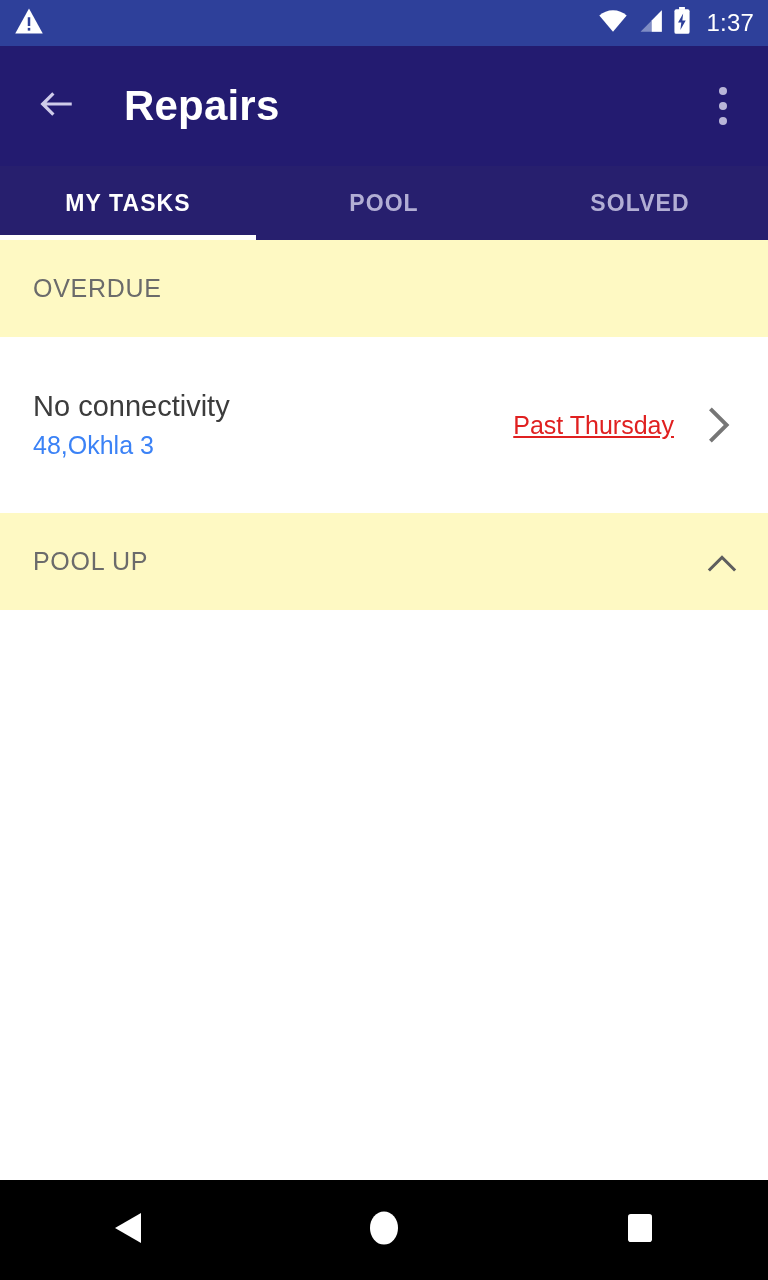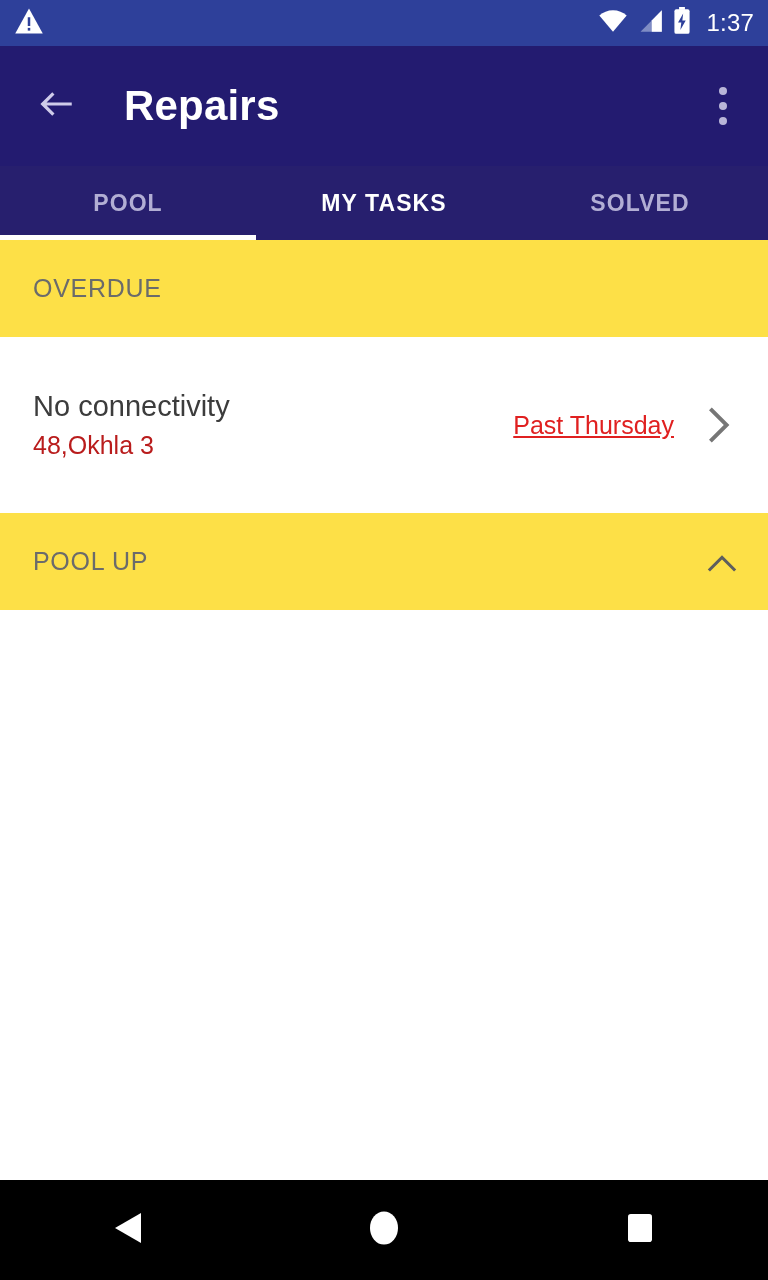--- a/index.html
+++ b/index.html
@@ -46,35 +46,35 @@
   }
   .tab.active { color:#ffffff; }
   .tab-indicator {
     position:absolute; bottom:0; left:0; width:256px; height:5px; background:#ffffff;
   }
 
   
   .content { flex:1; background:#ffffff; overflow:hidden; }
 
   .section-header {
-    background:#fde047; height:97px;
+    background:#fef9c3; height:97px;
     display:flex; align-items:center; padding:0 24px 0 33px;
   }
   .section-title {
     color:#6b6b6b; font-size:25px; letter-spacing:.7px;
   }
   .section-toggle { margin-left:auto; width:44px; height:44px; display:flex; align-items:center; justify-content:center; }
 
   .task-row {
     background:#ffffff; height:176px;
     display:flex; align-items:center; padding:0 22px 0 33px;
   }
   .task-main { flex:1; min-width:0; }
   .task-title { color:#3c3c3c; font-size:29px; line-height:1.25; }
-  .task-sub { color:#b91c1c; font-size:25px; line-height:1.3; margin-top:5px; }
+  .task-sub { color:#3b82f6; font-size:25px; line-height:1.3; margin-top:5px; }
   .task-right { display:flex; align-items:center; flex:none; }
   .task-due { font-size:23px; white-space:nowrap; }
   .task-due.overdue { color:#e02020; font-size:25px;text-decoration:underline; }
   .task-due.upcoming { color:#8a8a8a; }
   .task-chevron { width:52px; height:52px; display:flex; align-items:center; justify-content:center; margin-left:20px; }
 
   
   .nav-bar {
     height:100px; background:#000000; display:flex; align-items:center;
     justify-content:space-around; flex:none;
@@ -129,22 +129,22 @@
     </div>
     <div class="app-title">Repairs</div>
     <div class="overflow-btn">
       <span></span>
       <span></span>
       <span></span>
     </div>
   </div>
 
   <div class="tab-bar">
+    <div class="tab active">MY TASKS</div>
     <div class="tab">POOL</div>
-    <div class="tab active">MY TASKS</div>
     <div class="tab">SOLVED</div>
     <div class="tab-indicator"></div>
   </div>
 
   <div class="content">
 
     <div class="section-header">
       <span class="section-title">OVERDUE</span>
     </div>
 

